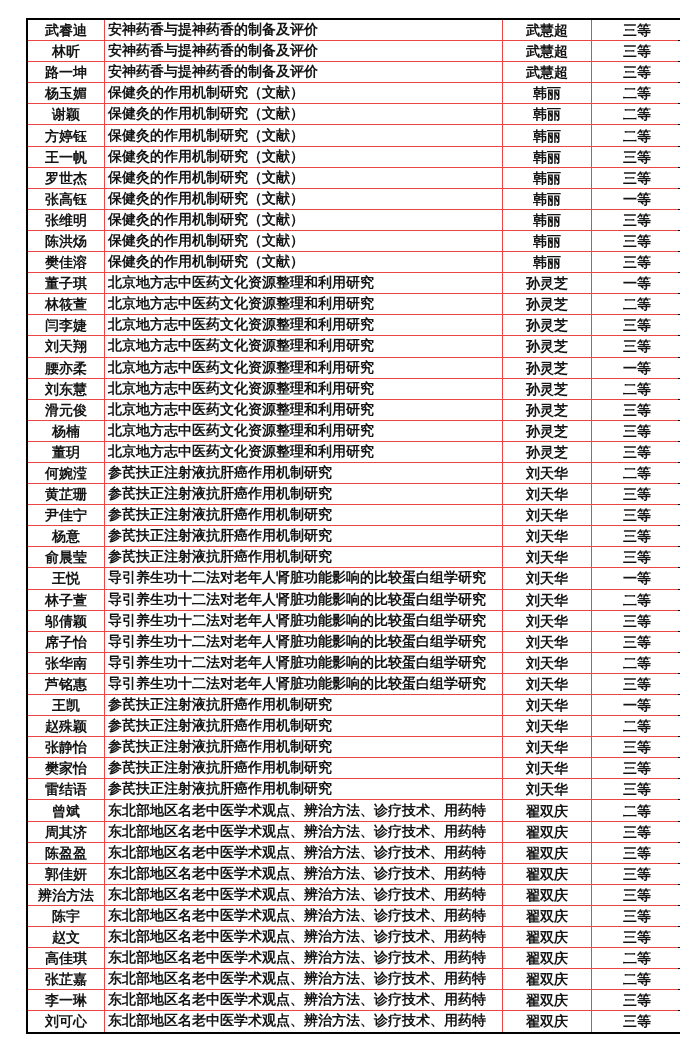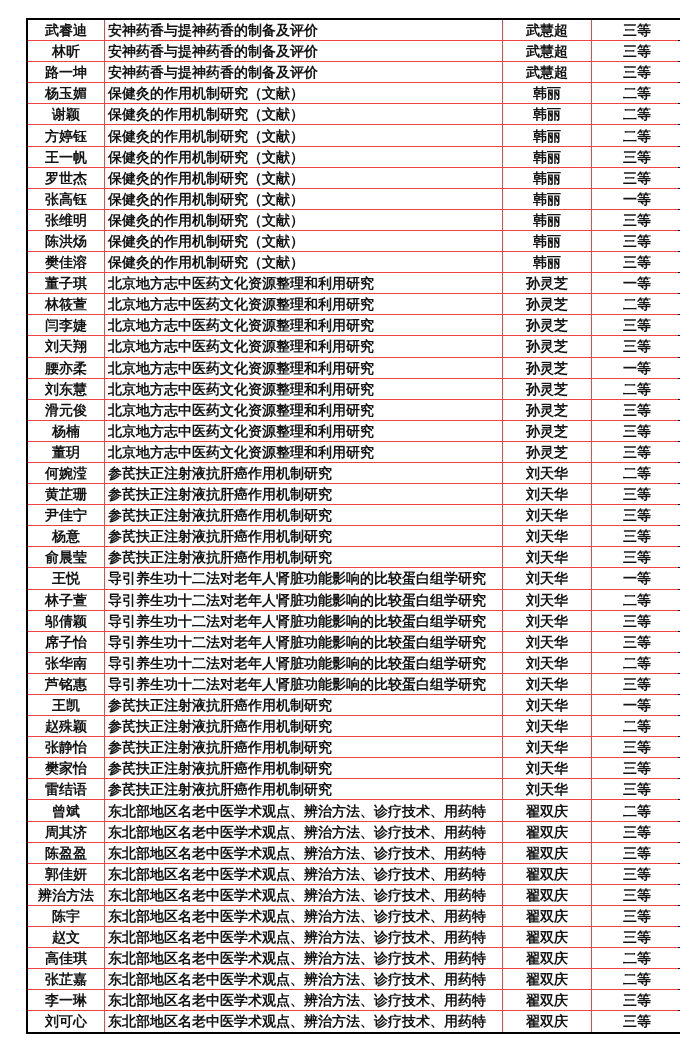--- a/index.html
+++ b/index.html
@@ -34,21 +34,21 @@
     color: #141414;
     font-weight: bold;
     font-size: 14px;
     line-height: 1;
     display: flex;
     align-items: center;
     overflow: hidden;
     white-space: nowrap;
   }
   .cell.center { justify-content: center; }
-  .cell.title  { justify-content: flex-start; padding-left: 3px; }
+  .cell.title  { justify-content: flex-start; padding-left: 3px; font-family: Liberation Serif, serif; }
 </style>
 </head>
 <body>
 
 <div class="page">
   <div class="awards-table">
   <div class="cell center">武睿迪</div>
   <div class="cell title">安神药香与提神药香的制备及评价</div>
   <div class="cell center">武慧超</div>
   <div class="cell center">三等</div>

